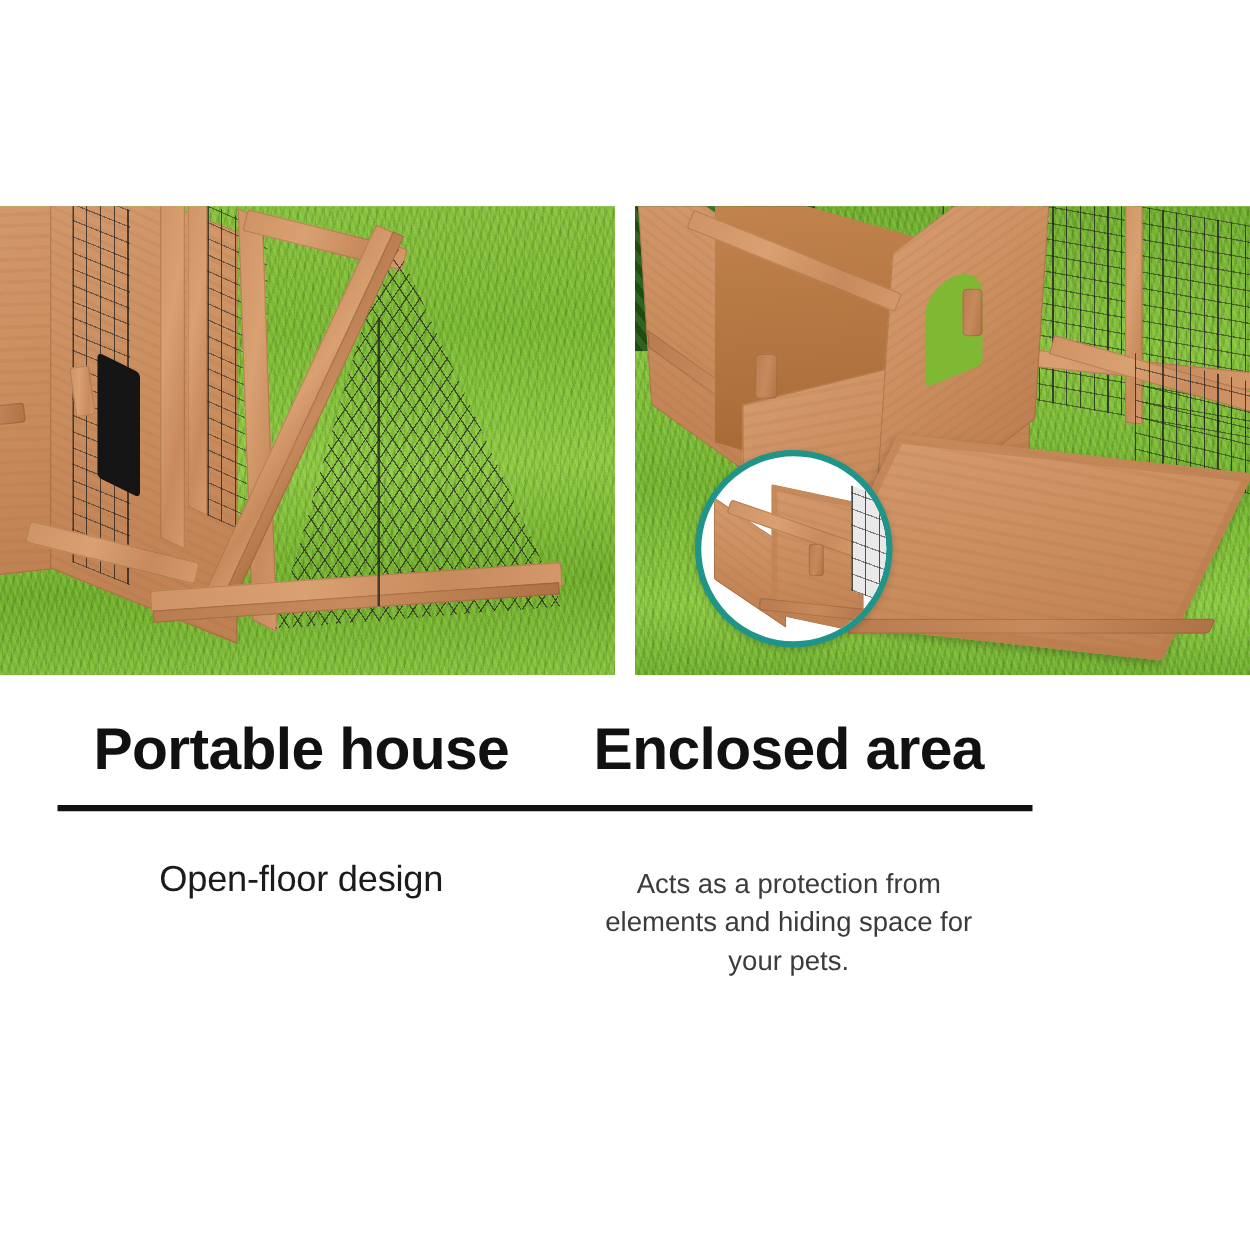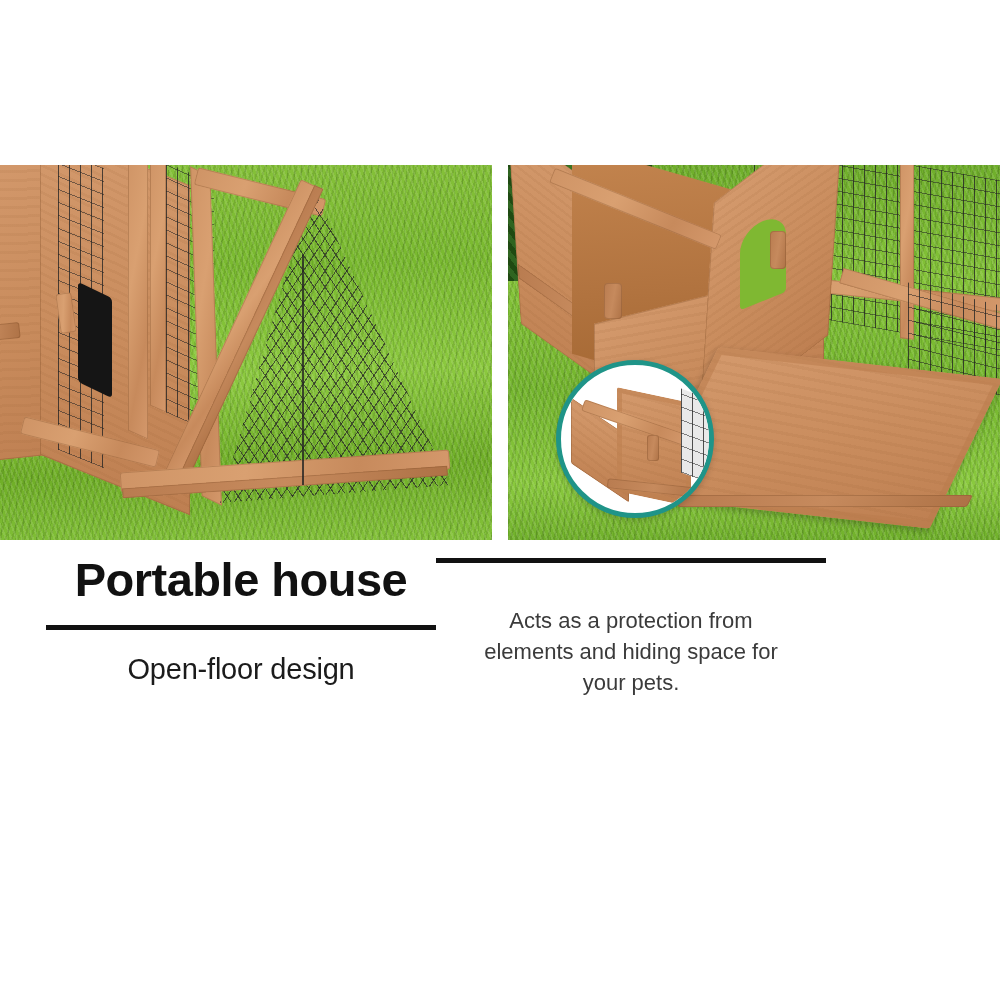--- a/index.html
+++ b/index.html
@@ -80,35 +80,35 @@
     position:absolute; left:48px; bottom:22px; width:158px; height:158px;
     border-radius:50%; background:#ffffff;
     border:5px solid #1f9488;
     overflow:hidden;
     box-shadow:0 2px 6px rgba(0,0,0,.18);
   }
   .inset-inner { position:absolute; inset:0; }
 
   
   .text-band {
-    position:absolute; left:0; top:536px; width:804px; height:300px;
+    position:absolute; left:0; top:555px; width:804px; height:300px;
     display:flex;
     padding-left:46px;
   }
   .col { flex:1 1 0; position:relative; text-align:center; }
   .heading {
     font-size:47px; font-weight:bold; color:#111111;
     letter-spacing:-0.5px; line-height:1.0; margin-top:20px;
   }
   .rule {
     height:5px; background:#111111; margin:22px auto 0 auto; width:390px;
   }
   .subheading {
     font-size:29px; font-weight:400; color:#1b1b1b;
-    margin-top:24px; line-height:1.1; letter-spacing:-0.2px;
+    margin-top:40px; line-height:1.1; letter-spacing:-0.2px;
   }
   .body {
     font-size:22px; font-weight:400; color:#3b3b3b;
     margin-top:42px; line-height:1.42; letter-spacing:0px;
     padding:0 48px;
   }
 </style>
 </head>
 <body>
 
@@ -201,18 +201,19 @@
 
   <div class="text-band">
 
     <div class="col">
       <div class="heading">Portable house</div>
       <div class="rule"></div>
       <div class="subheading">Open-floor design</div>
     </div>
 
     <div class="col">
+      <div class="heading">Enclosed area</div>
       <div class="rule"></div>
       <div class="body">Acts as a protection from elements and hiding space for your pets.</div>
     </div>
   </div>
 
 </div>
 
 </body></html>

